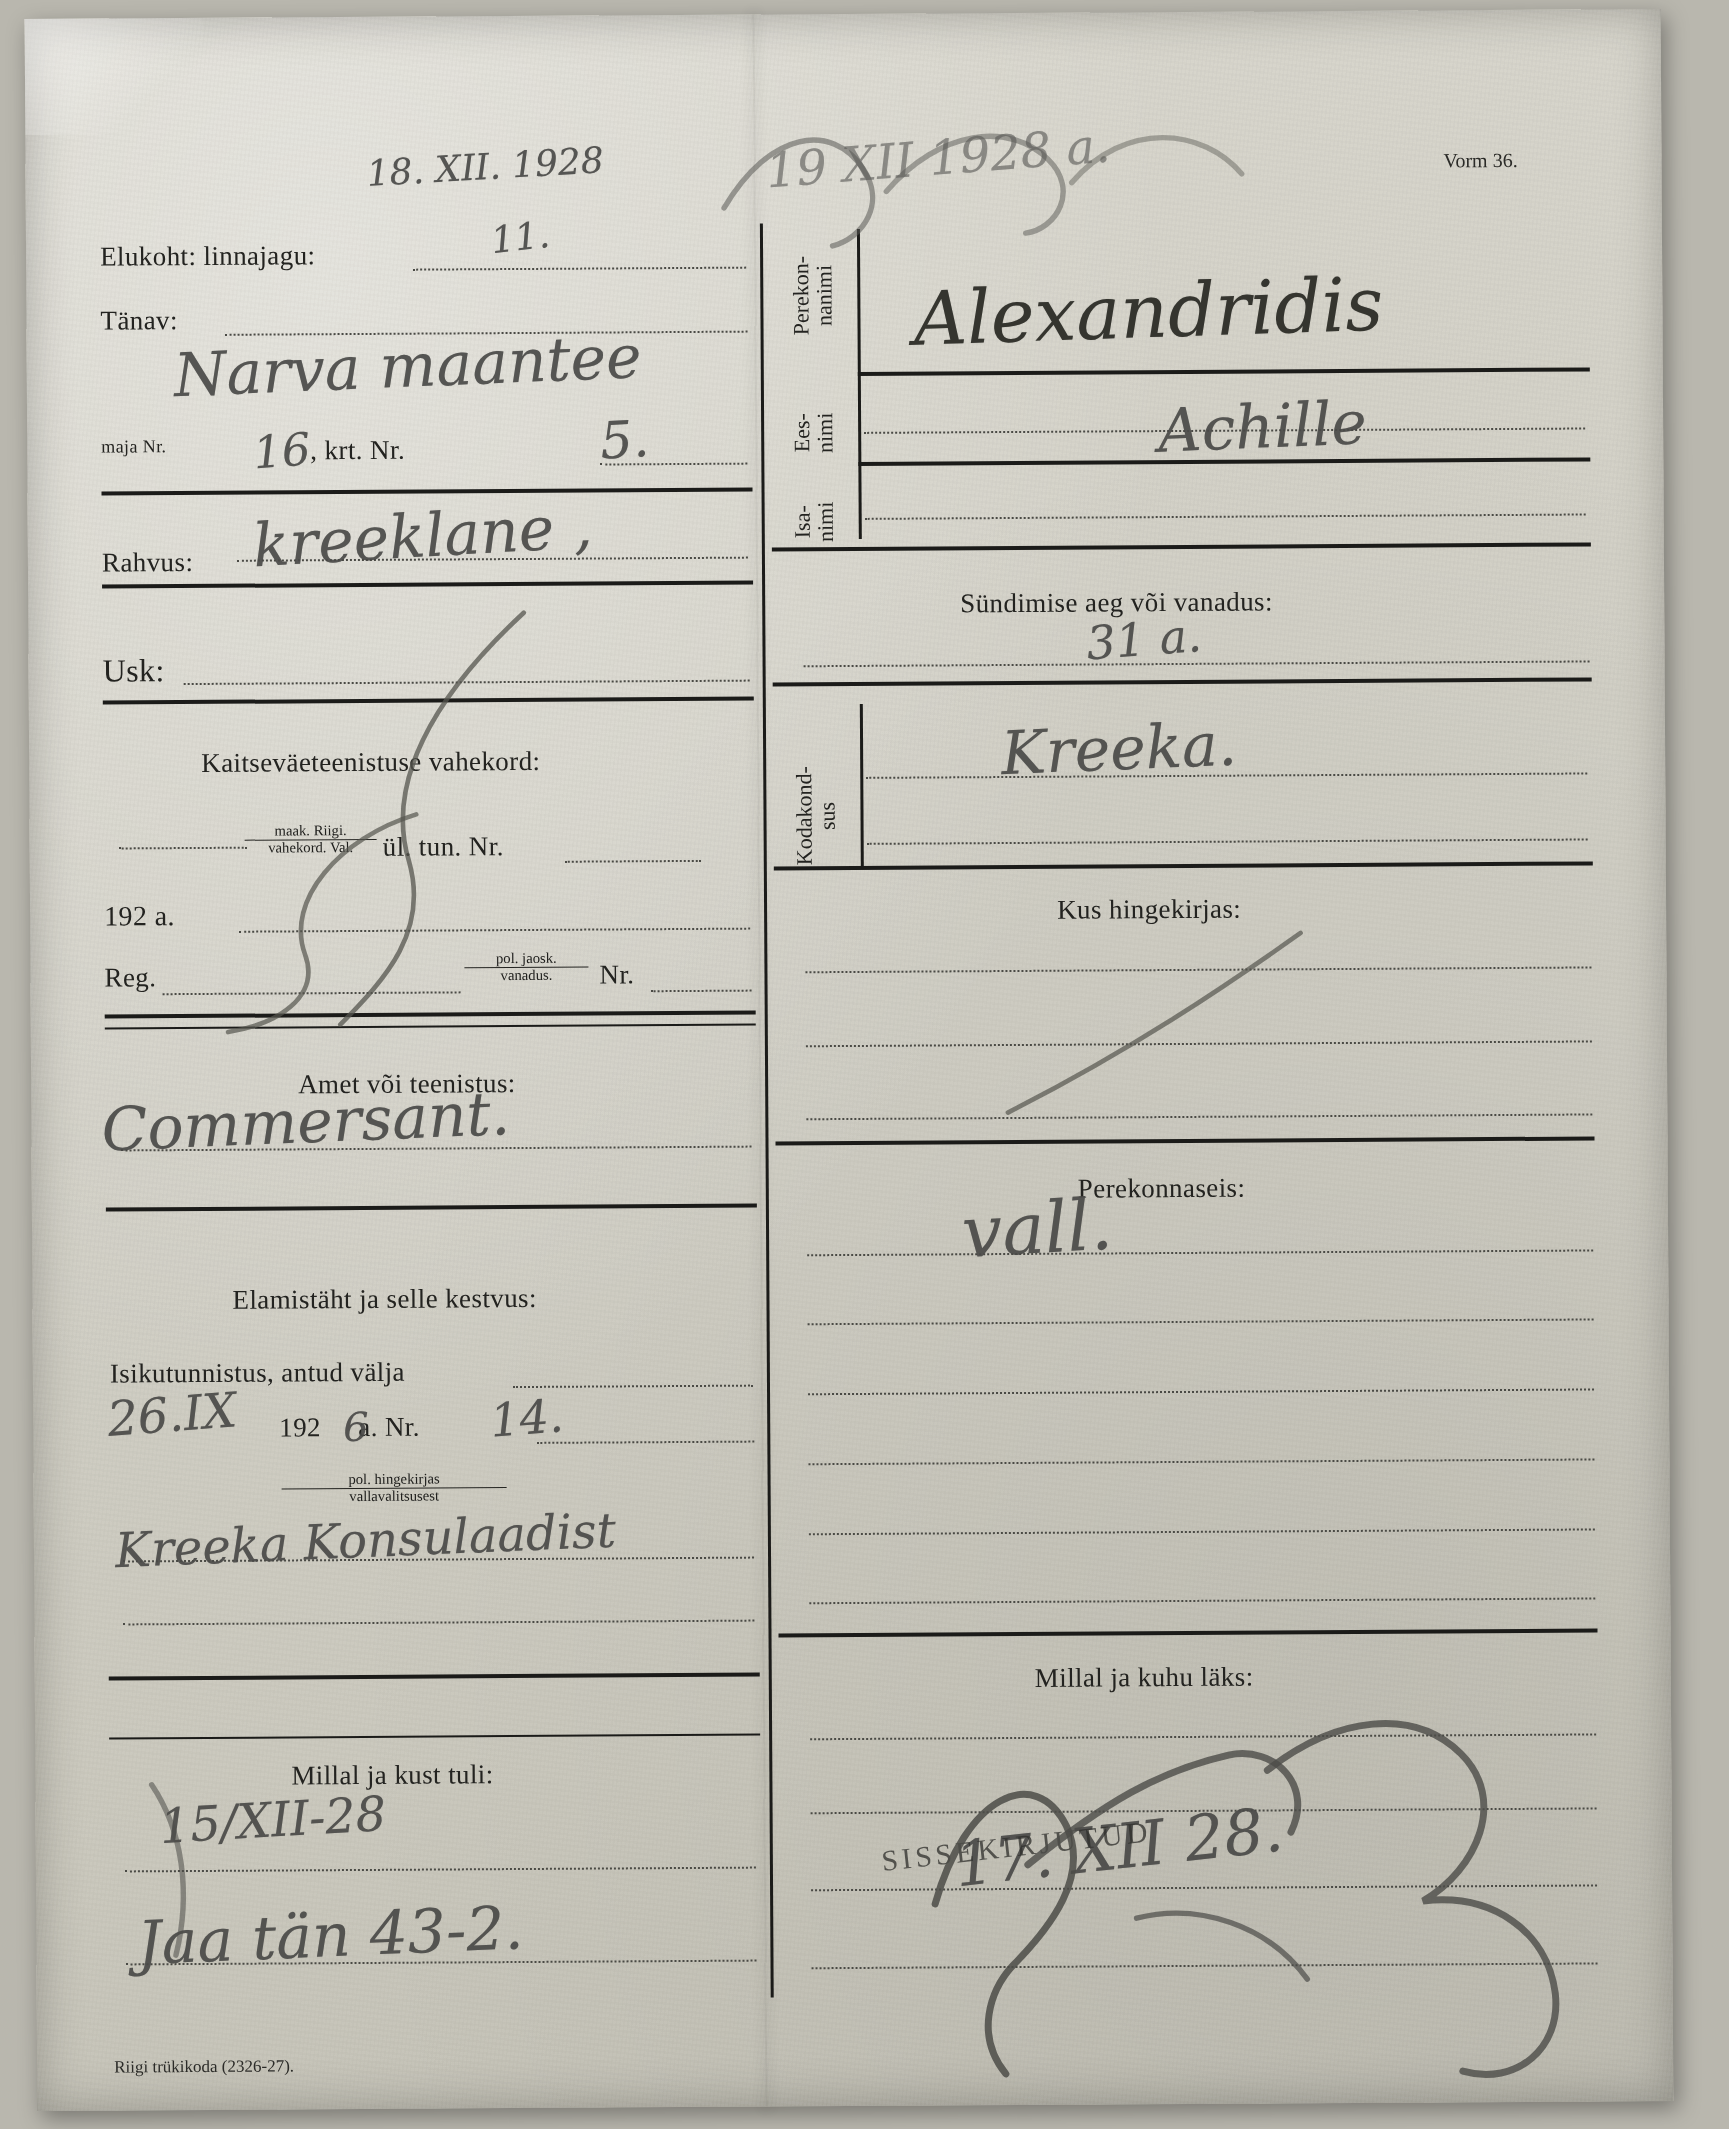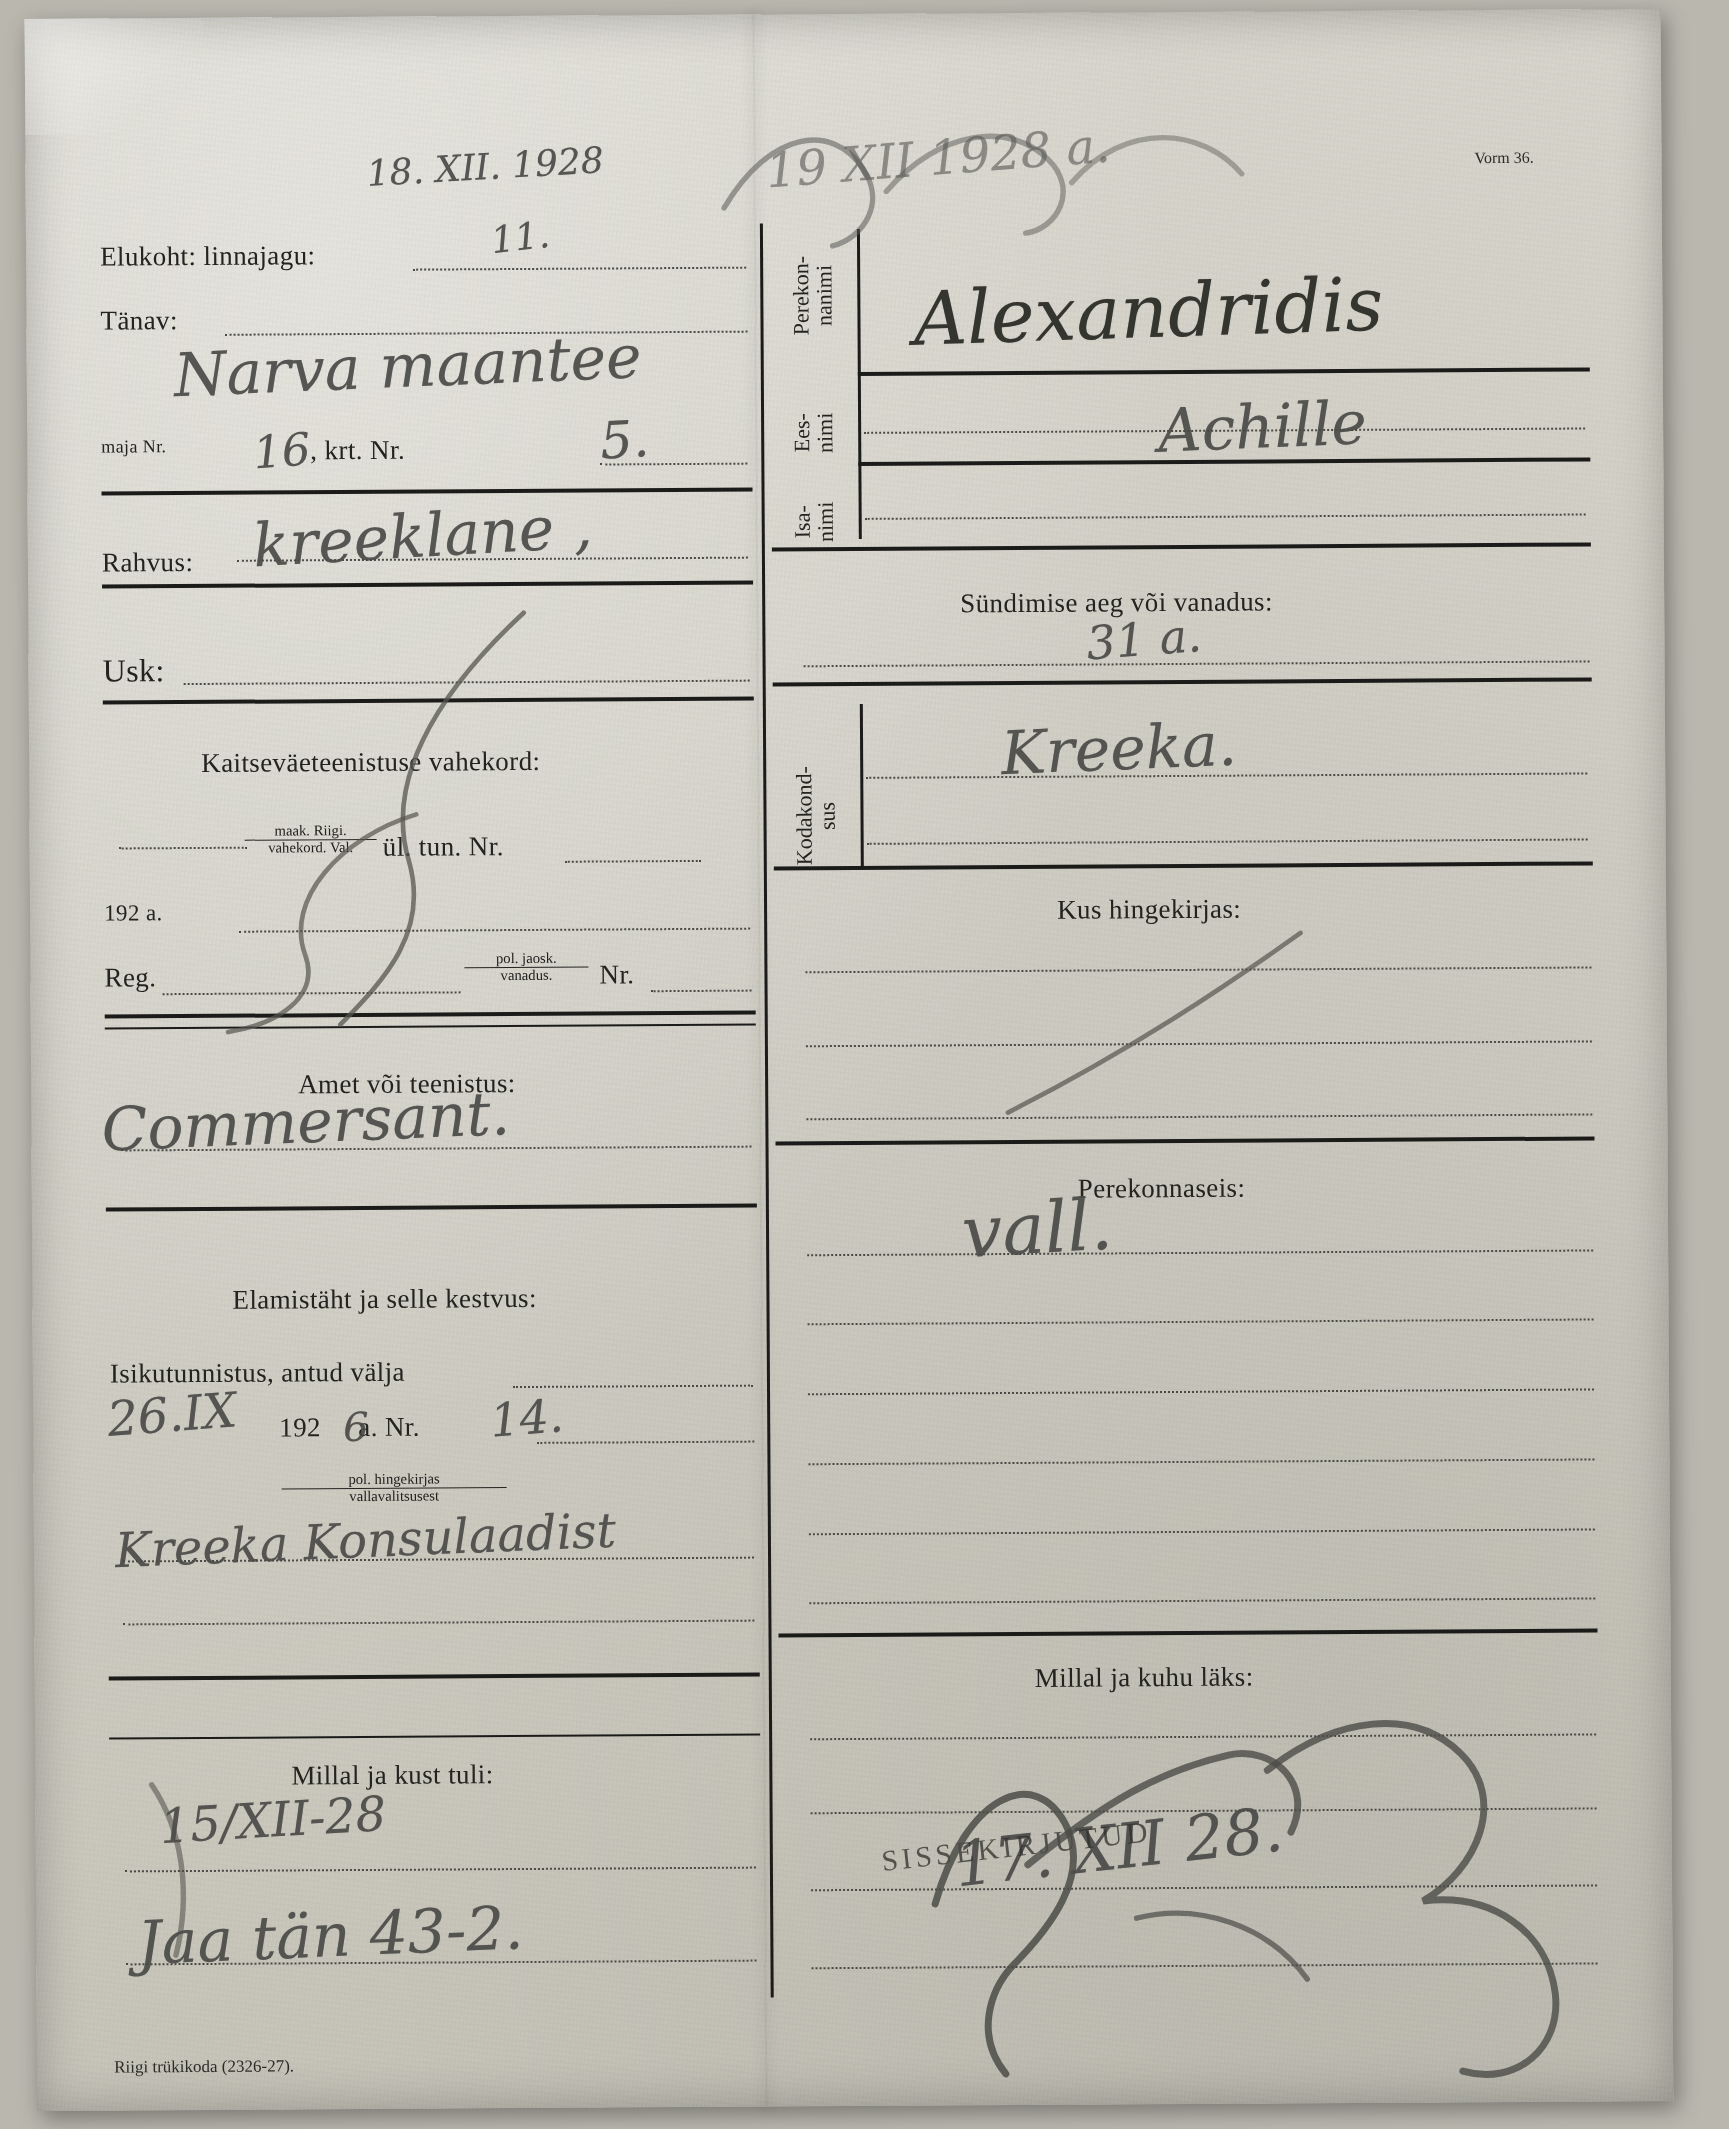--- a/index.html
+++ b/index.html
@@ -130,24 +130,23 @@
   }
   .scribble svg { display: block; }
   .footnote {
     position: absolute;
     font-size: 17px;
     color: #2b2b28;
     font-family: "Liberation Serif", serif;
   }
   .formno {
     position: absolute;
-    font-size: 16px;
+    font-size: 20px;
     color: #2b2b28;
     font-family: "Liberation Serif", serif;
-    margin-left: 31px;
   }
 </style>
 </head>
 <body>
 
 <div class="page">
   <div class="sheet">
     <div class="grain"></div>
     <div class="corner-crease"></div>
     <div class="fold" style="left:728px;"></div>
@@ -183,21 +182,21 @@
       <div class="lbl" style="left:172px; top:730px; font-size:27px;">Kaitseväeteenistuse vahekord:</div>
 
       <div class="frac" style="left:215px; top:806px; width:132px;">
         <span class="top">maak. Riigi.</span>
         <span class="bot">vahekord. Val.</span>
       </div>
       <div class="dash" style="left:89px; top:829px; width:128px;"></div>
       <div class="lbl" style="left:353px; top:815px; font-size:27px;">ül. tun. Nr.</div>
       <div class="dash" style="left:535px; top:845px; width:136px;"></div>
 
-      <div class="lbl" style="left:74px; top:882px; font-size:23px;"><span>192</span> <span>a.</span></div>
+      <div class="lbl" style="left:74px; top:882px; font-size:28px;"><span>192</span> <span>a.</span></div>
       <div class="dash" style="left:209px; top:913px; width:511px;"></div>
 
       <div class="lbl" style="left:74px; top:944px; font-size:27px;">Reg.</div>
       <div class="frac" style="left:434px; top:935px; width:124px;">
         <span class="top">pol. jaosk.</span>
         <span class="bot">vanadus.</span>
       </div>
       <div class="lbl" style="left:569px; top:944px; font-size:27px;">Nr.</div>
       <div class="dash" style="left:132px; top:975px; width:298px;"></div>
       <div class="dash" style="left:620px; top:975px; width:101px;"></div>

